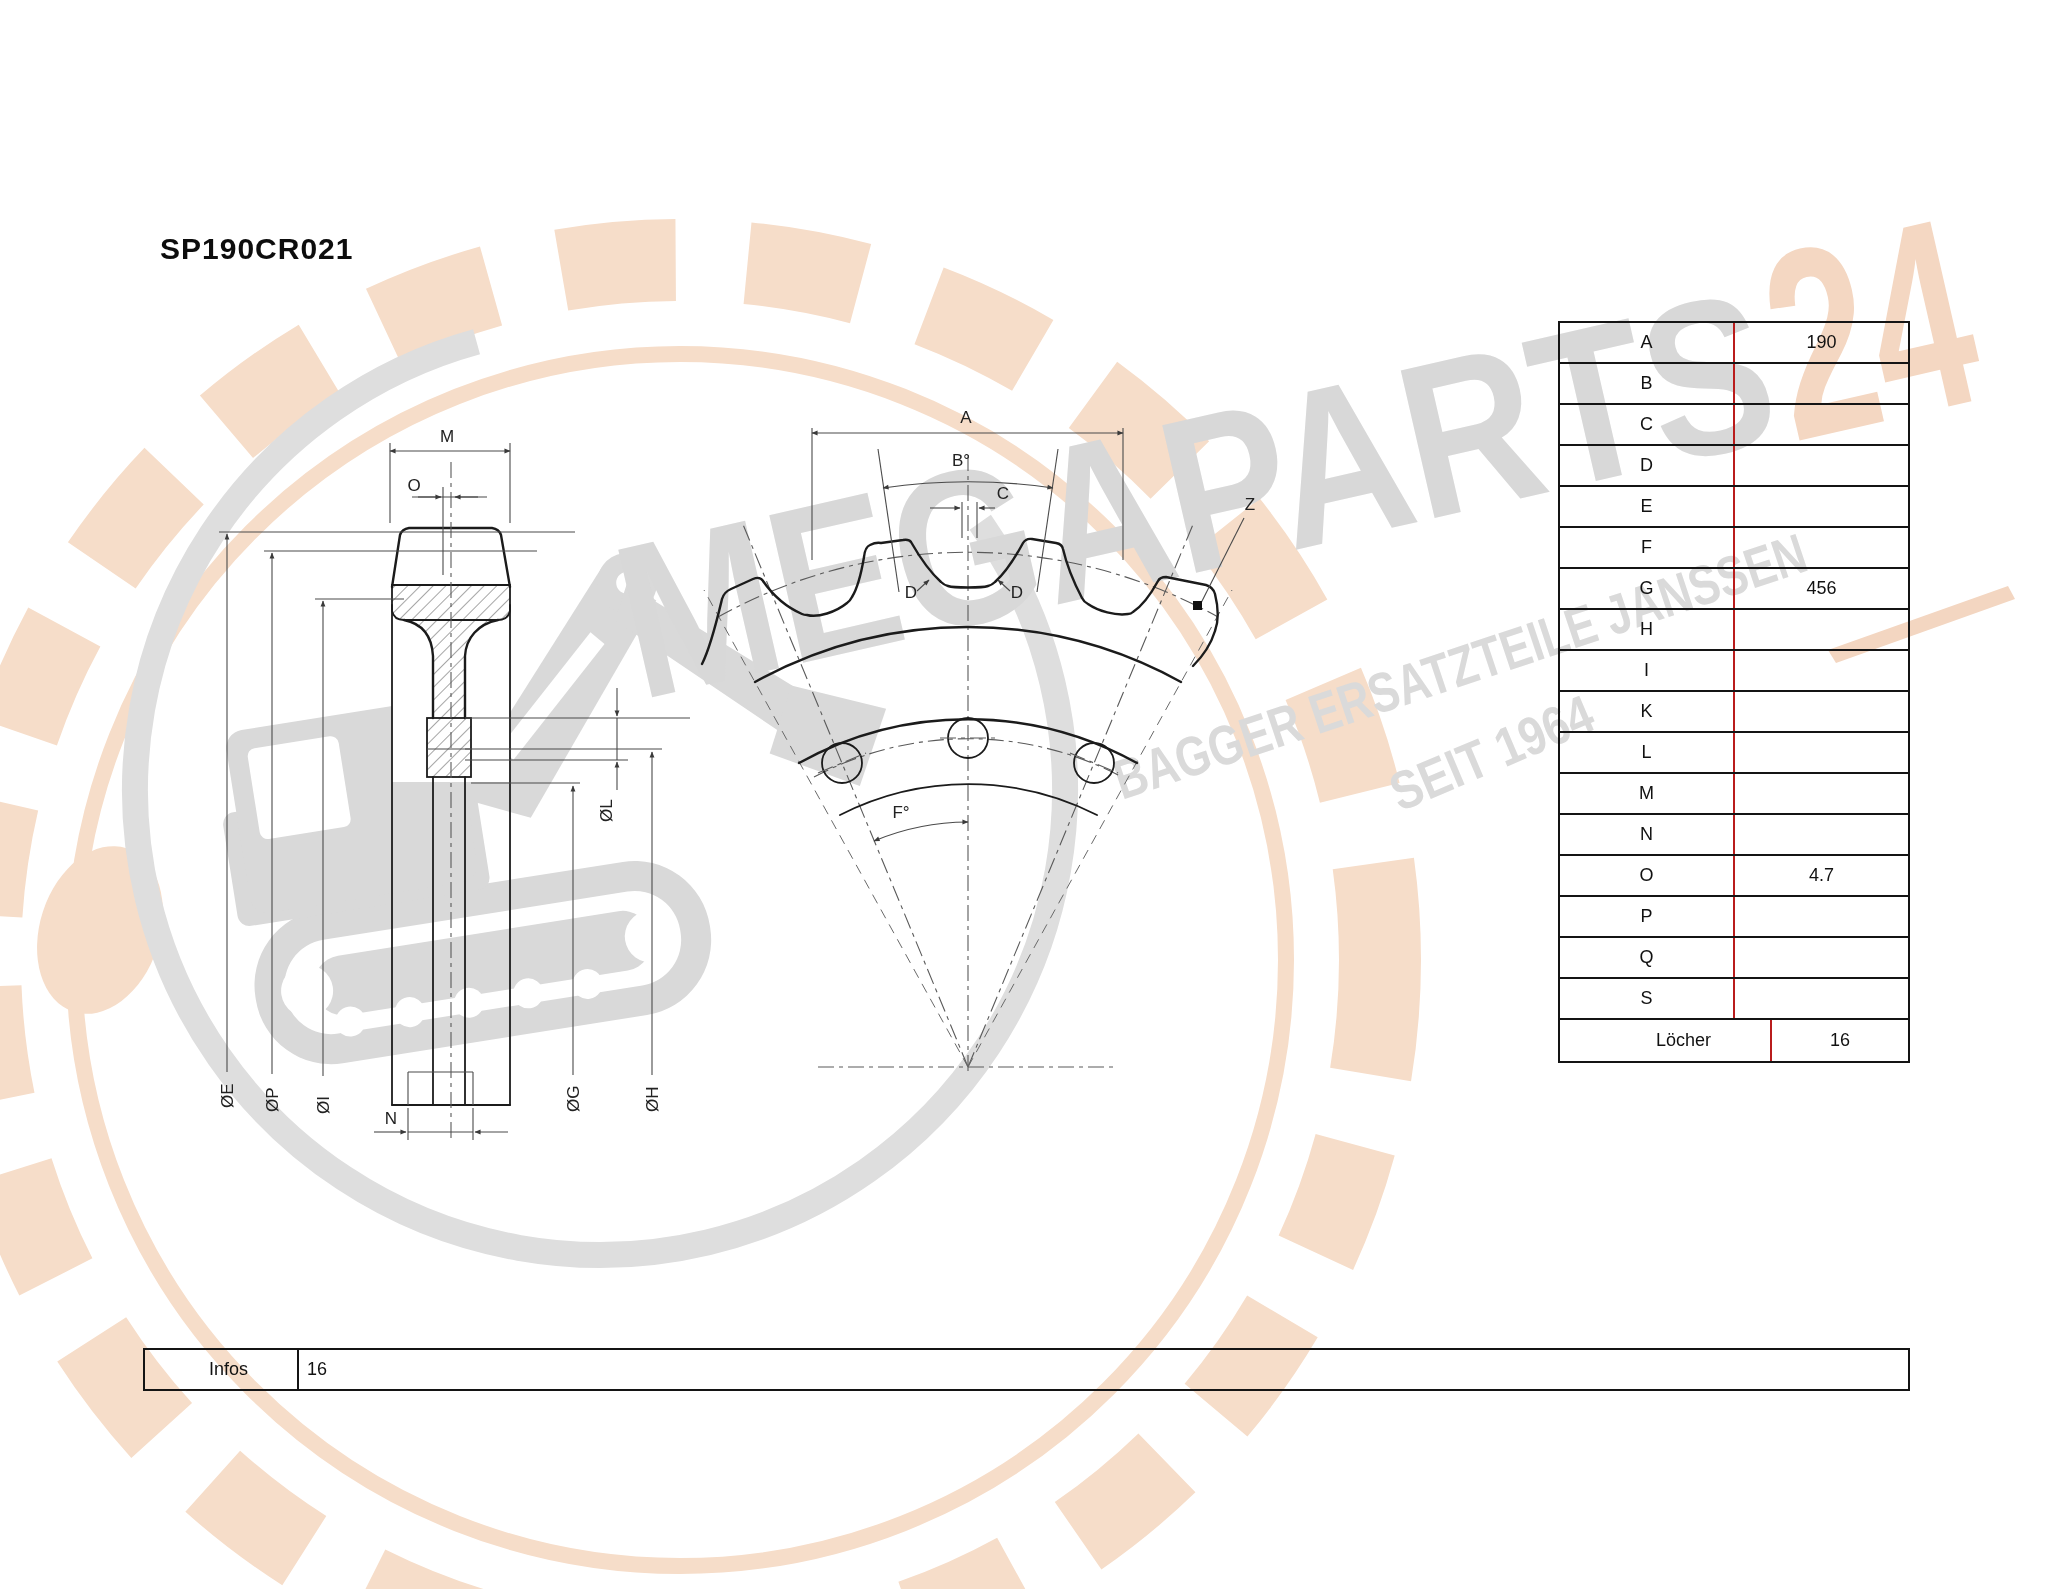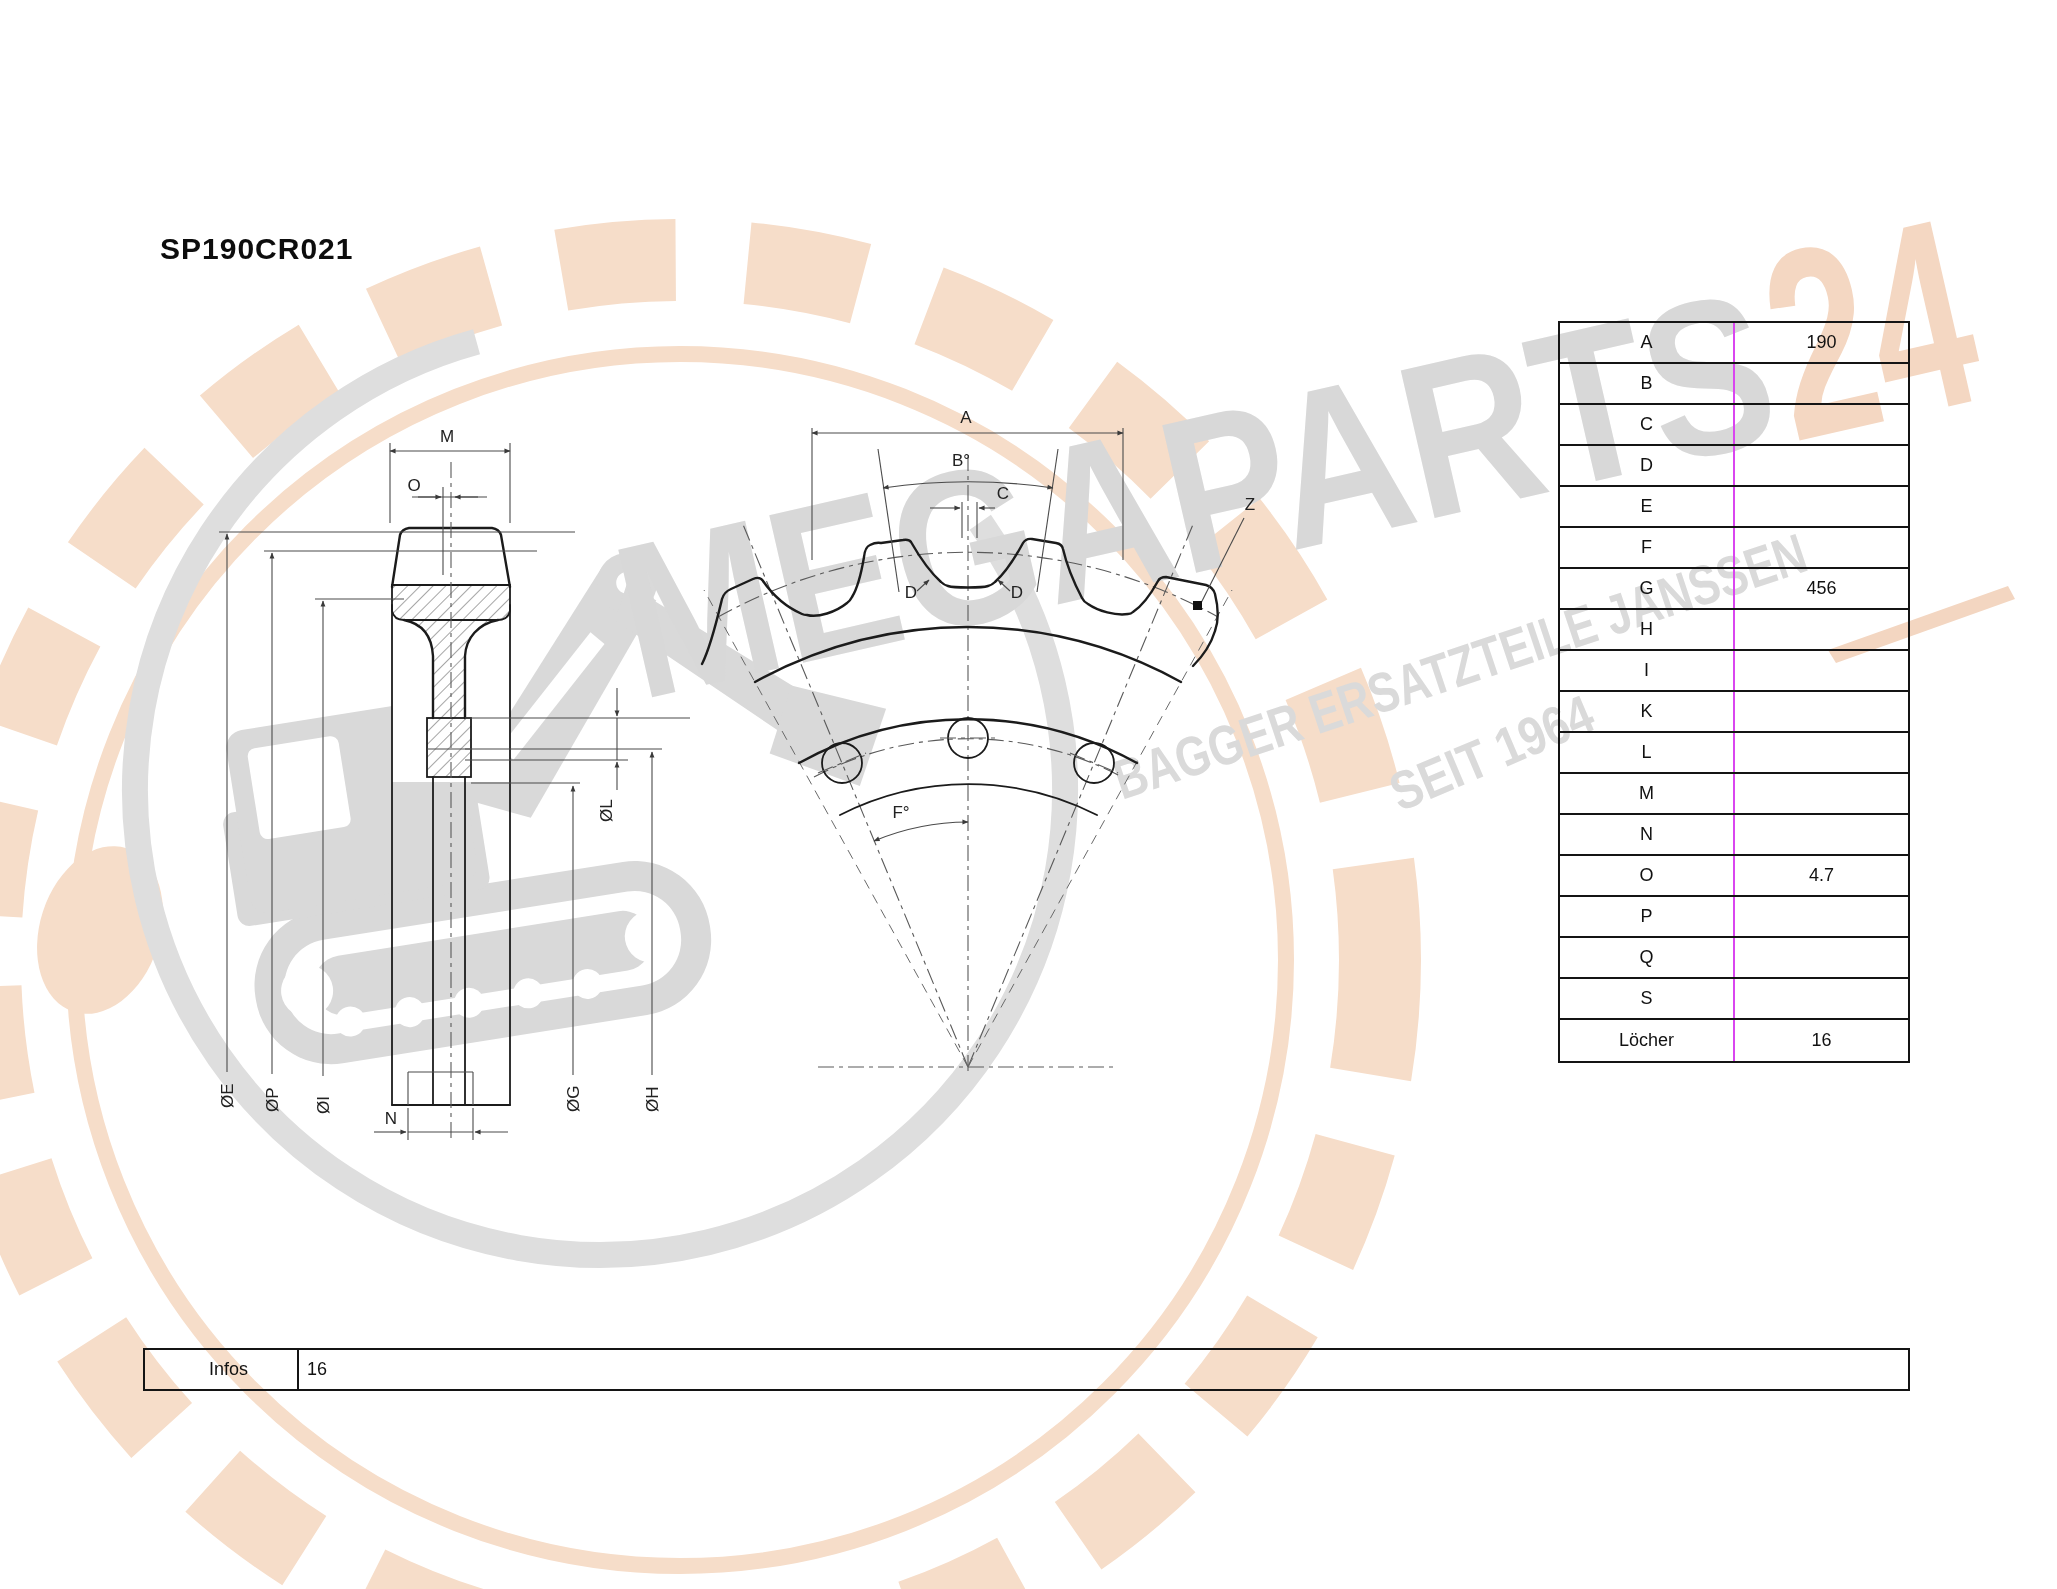--- a/index.html
+++ b/index.html
@@ -6,24 +6,24 @@
   #page{position:relative;width:2057px;height:1589px;background:#ffffff;overflow:hidden;
         font-family:"Liberation Sans", sans-serif;color:#111;}
   #drawing-svg{position:absolute;left:0;top:0;width:2057px;height:1589px;}
   .page-title{position:absolute;left:160px;top:232px;font-size:30px;font-weight:bold;
               letter-spacing:1px;color:#0d0d0d;}
   
   .spec-table{position:absolute;left:1558px;top:321px;width:352px;
               border:2px solid #141414;box-sizing:border-box;background:transparent;}
   .spec-row{display:grid;grid-template-columns:173px 1fr;height:41px;box-sizing:border-box;
             border-bottom:2px solid #141414;}
-  .spec-row:last-child{border-bottom:none;}
+  .spec-row:last-child{border-bottom:none;padding-left:37px;}
   .spec-cell{display:flex;align-items:center;justify-content:center;font-size:18px;
              box-sizing:border-box;background:transparent;}
-  .spec-cell.value{border-left:2px solid #d946ef;}
+  .spec-cell.value{border-left:2px solid #b91c1c;}
   
   .info-bar{position:absolute;left:143px;top:1348px;width:1767px;height:43px;
             border:2px solid #141414;box-sizing:border-box;display:grid;
             grid-template-columns:154px 1fr;background:transparent;}
   .info-label{display:flex;align-items:center;justify-content:center;font-size:18px;
               border-right:2px solid #141414;box-sizing:border-box;padding-left:15px;}
   .info-value{display:flex;align-items:center;font-size:18px;padding-left:8px;}
   
   .ml{stroke:#1b1b1b;stroke-width:2.4;fill:none;stroke-linecap:round;stroke-linejoin:round;}
   .ml2{stroke:#1b1b1b;stroke-width:1.8;fill:none;stroke-linecap:round;}

